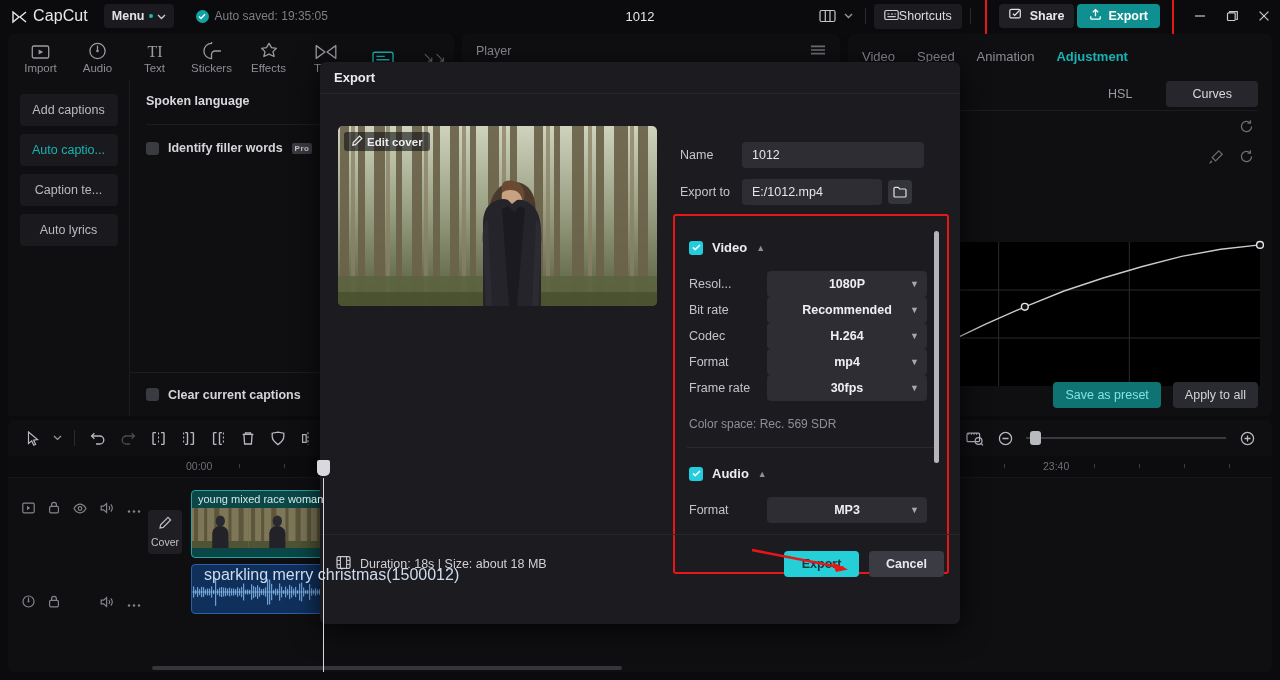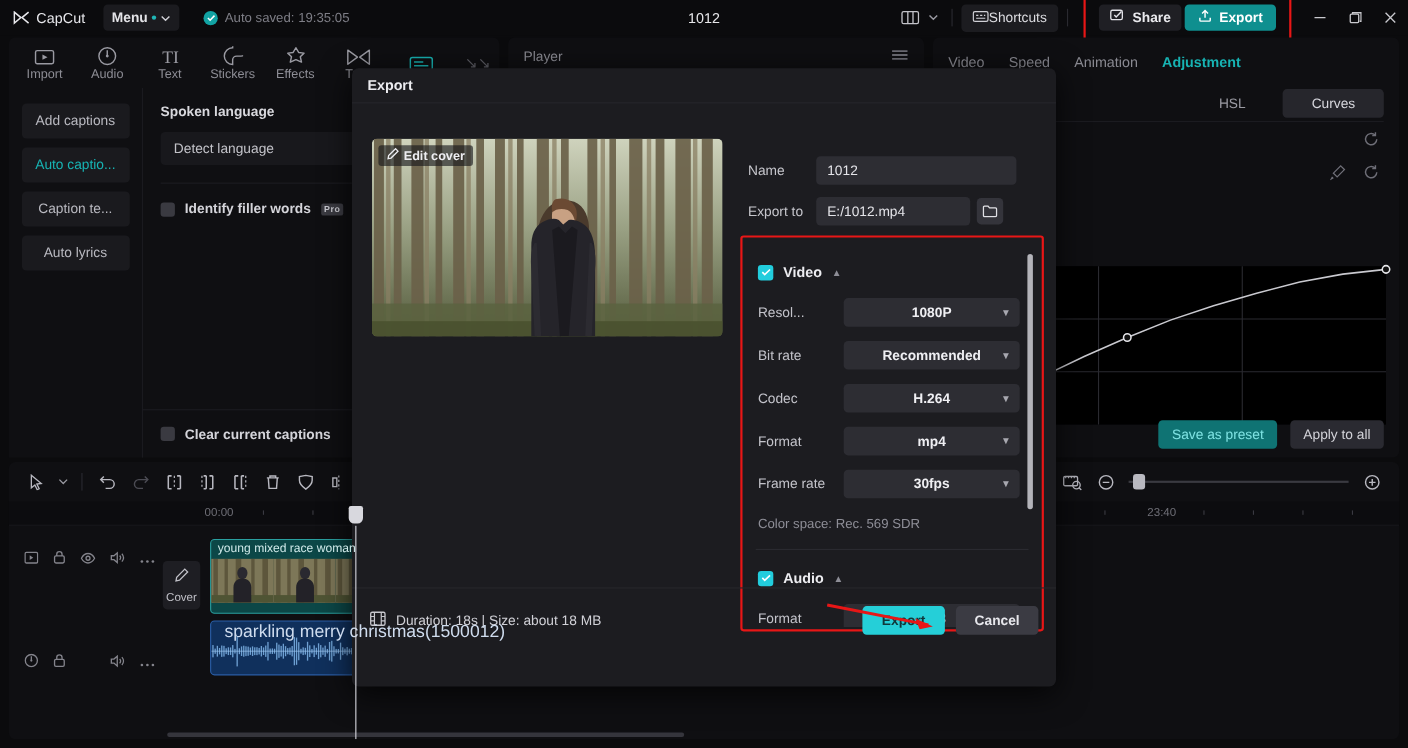--- a/index.html
+++ b/index.html
@@ -12,21 +12,21 @@
   }
   .app { position: relative; width: 1280px; height: 680px; background: #0b0b0d; }
 
   
   .titlebar {
     position: absolute; left: 0; top: 0; width: 1280px; height: 32px;
     background: #0b0b0d; display: flex; align-items: center;
   }
   .logo-wrap { display: flex; align-items: center; gap: 6px; margin-left: 12px; }
   .logo-mark { width: 15px; height: 13px; position: relative; }
-  .logo-text { font-size: 13px; color: #e8e8ec; letter-spacing: .1px; }
+  .logo-text { font-size: 16px; color: #e8e8ec; letter-spacing: .1px; }
   .menu-btn {
     margin-left: 16px; height: 24px; padding: 0 8px; border-radius: 4px;
     background: #1b1b1f; display: flex; align-items: center; gap: 4px;
     font-size: 12.5px; font-weight: bold; color: #e3e3e7; cursor: pointer;
   }
   .menu-dot { width: 4px; height: 4px; border-radius: 50%; background: #1fb6b6; }
   .autosave { margin-left: 22px; display: flex; align-items: center; gap: 6px;
     font-size: 12px; color: #7e7e86; }
   .check-circle { width: 13px; height: 13px; border-radius: 50%; background: #12a3a3;
     display: flex; align-items: center; justify-content: center; }
@@ -230,21 +230,21 @@
     border: 2px solid #e81616; border-radius: 3px;
   }
   .settings-inner { position: absolute; inset: 2px; background: #1c1c20;
     overflow: hidden; }
   .sec-head { display: flex; align-items: center; gap: 9px; padding-left: 12px; }
   .cb-on { width: 14px; height: 14px; border-radius: 3px; background: #22cddd;
     display: flex; align-items: center; justify-content: center; }
   .sec-title { font-size: 13px; font-weight: bold; color: #ececf0; }
   .caret-up { color: #8e8e97; font-size: 9px; }
   .set-row { display: flex; align-items: center; padding-left: 12px;
-    margin-top: 13px; }
+    }
   .set-label { width: 78px; font-size: 12.5px; color: #c3c3ca; }
   .set-select { width: 160px; height: 26px; border-radius: 4px; background: #2d2d33;
     display: flex; align-items: center; justify-content: center;
     position: relative; font-size: 12.5px; font-weight: bold; color: #efeff3;
     cursor: pointer; }
   .set-select .sc { position: absolute; right: 8px; color: #a8a8b0; font-size: 9px; }
   .colorspace { padding-left: 12px; margin-top: 16px; font-size: 12px; color: #8e8e97; }
   .sec-div { margin: 16px 10px 0 10px; height: 1px; background: #2a2a30; }
   .vscroll { position: absolute; right: 6px; top: 13px; width: 5px; height: 232px;
     border-radius: 3px; background: #b4b4ba; }
@@ -439,23 +439,20 @@
       </div>
       <div class="lp-item">
         <span>Caption te...</span>
       </div>
       <div class="lp-item">
         <span>Auto lyrics</span>
       </div>
     </div>
     <div class="lp-body">
       <div class="lp-h">Spoken language</div>
-      <div class="lp-select">
-        <span>Detect language</span>
-      </div>
       <div class="lp-div"></div>
       <div class="lp-check-row">
         <span class="cb-off"></span>
         <span class="lbl">Identify filler words</span>
         <span class="pro-badge">Pro</span>
       </div>
       <div class="lp-foot">
         <span class="cb-off"></span>
         <span class="lbl">Clear current captions</span>
       </div>

